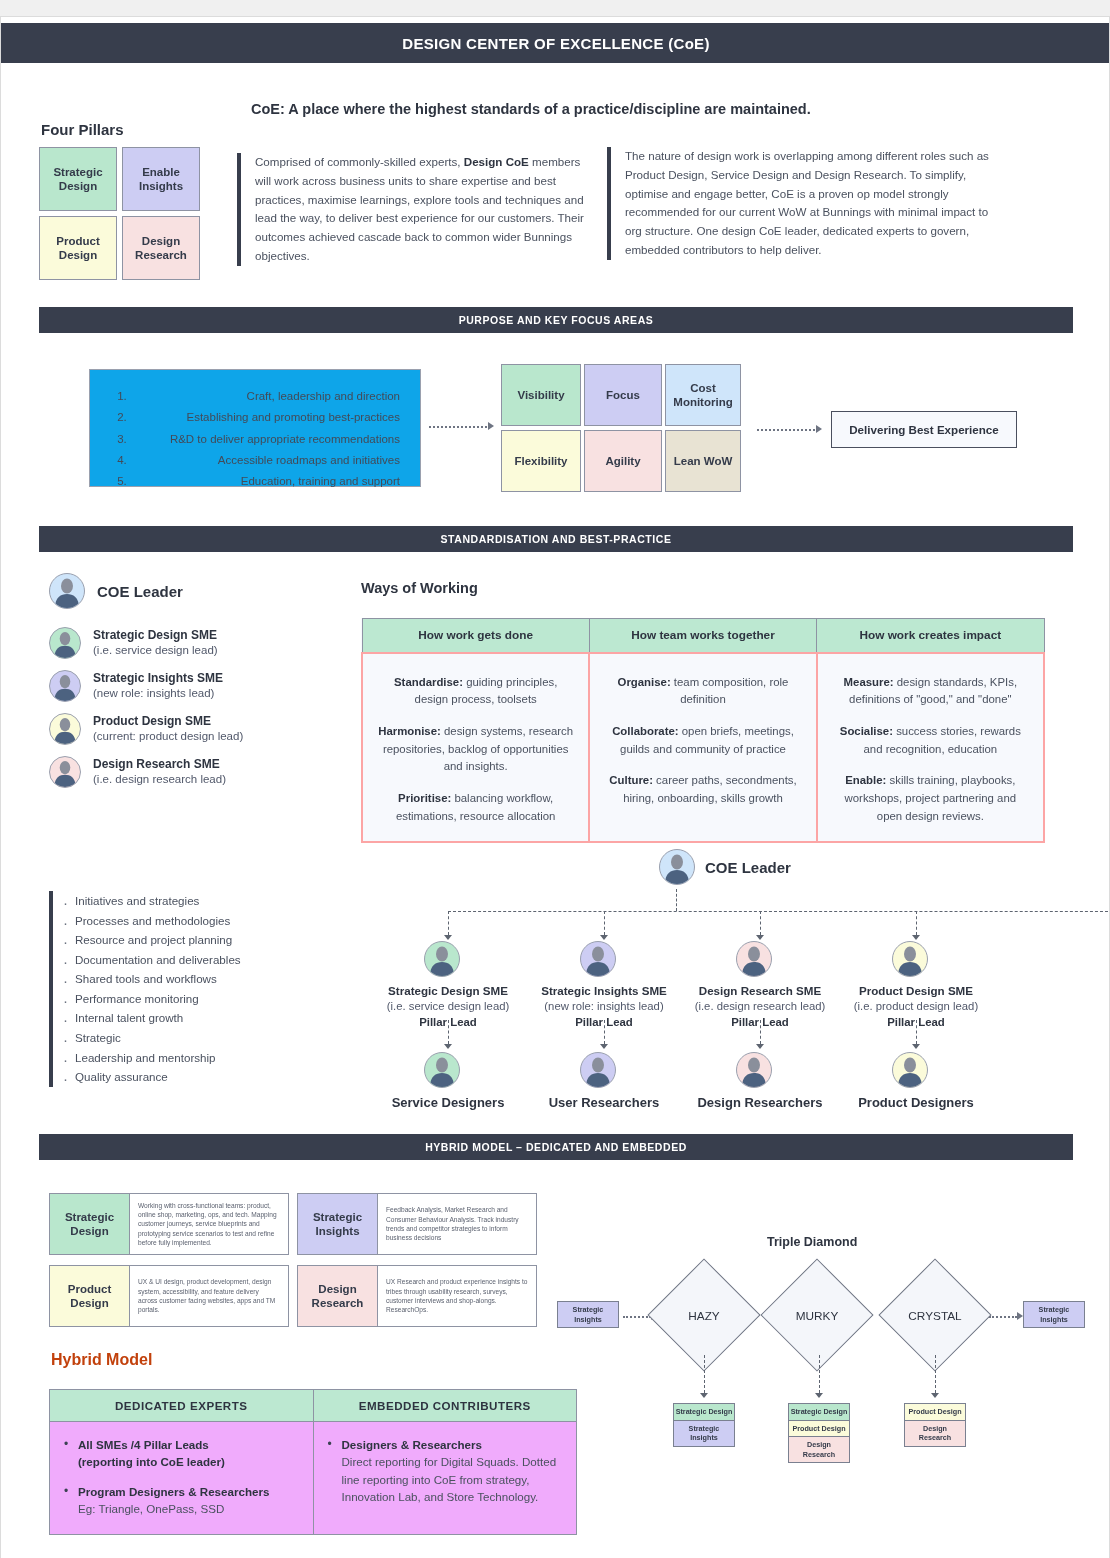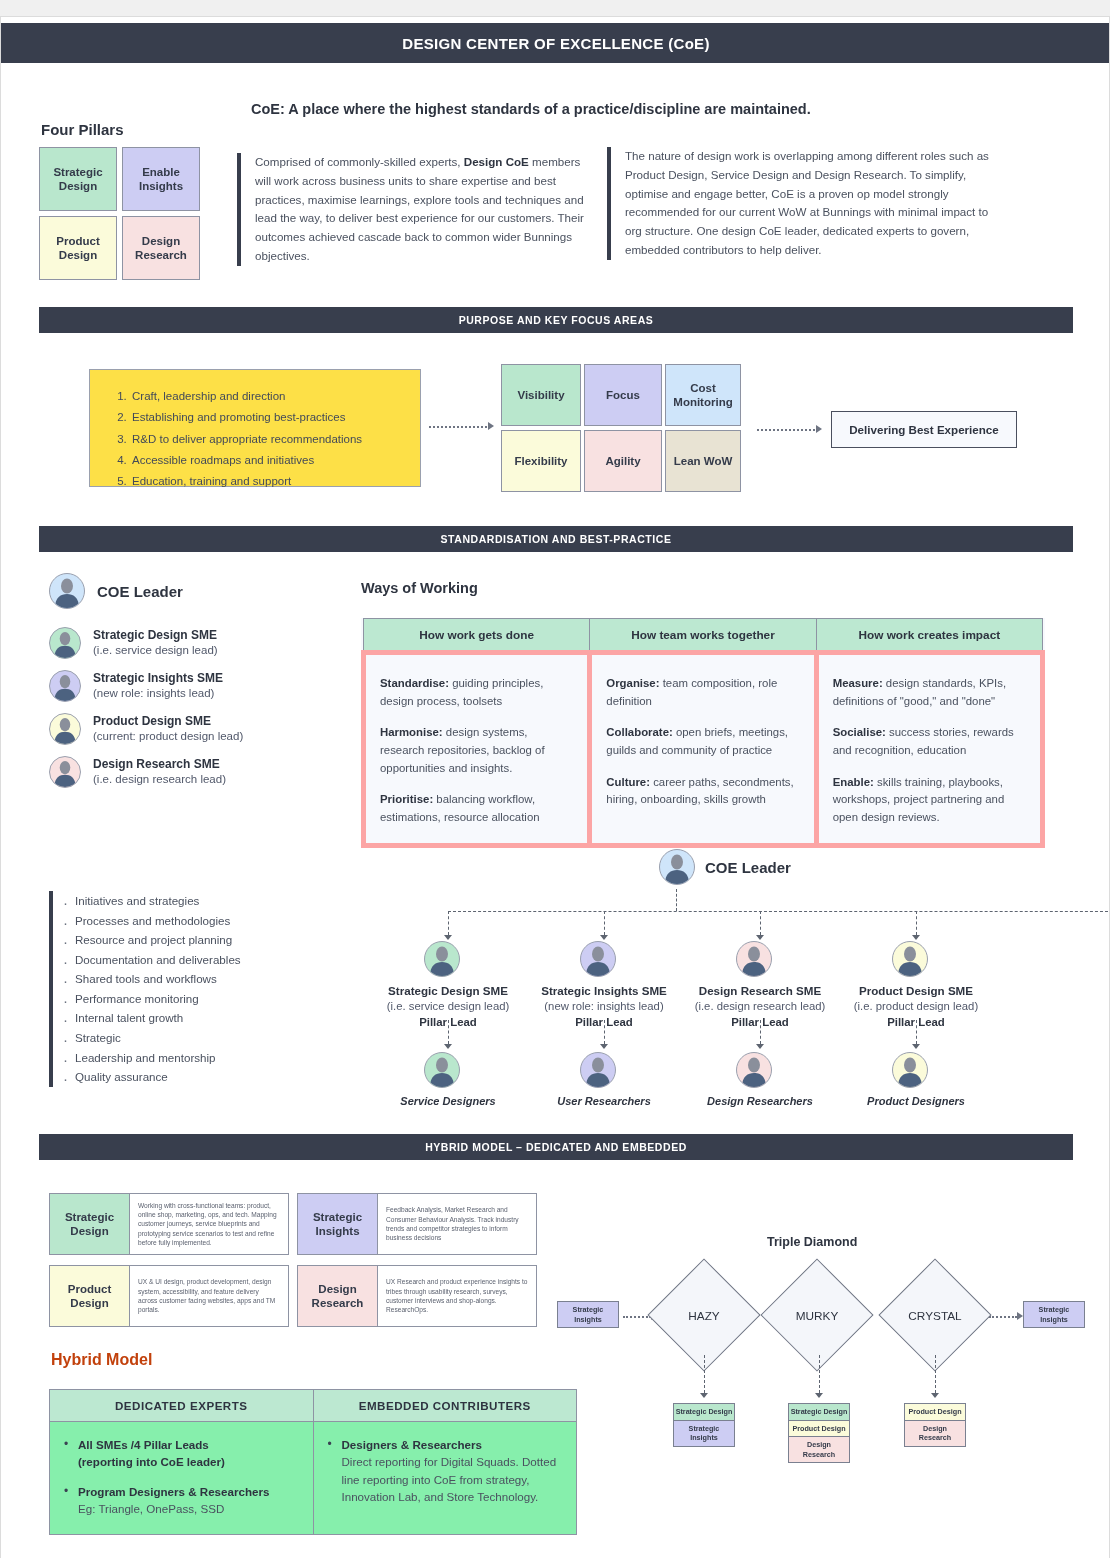--- a/index.html
+++ b/index.html
@@ -68,23 +68,23 @@
     position: absolute; font-size: 11.6px; line-height: 1.62; color: #4a515f;
     border-left: 4px solid #383e4d; padding-left: 14px;
   }
   .intro b { color: #2e3440; }
   .intro-1 { left: 236px; top: 136px; width: 360px; }
   .intro-2 { left: 606px; top: 130px; width: 392px; }
 
   
   .purpose-list {
     position: absolute; left: 88px; top: 352px; width: 332px; height: 118px;
-    background: #fde047; border: 1px solid #9aa0ae;
-    padding: 16px 14px 0 24px;
-    font-size: 11.5px; line-height: 1.85; color: #434a58;
+    background: #0ea5e9; border: 1px solid #9aa0ae;
+    padding: 16px 20px 0 24px;
+    font-size: 11.5px; line-height: 1.85; color: #434a58; text-align: right;
   }
   .purpose-list ol { padding-left: 16px; }
   .purpose-list li { padding-left: 2px; }
 
   .focus-grid {
     position: absolute; left: 500px; top: 347px;
     display: grid; grid-template-columns: 80px 78px 76px; grid-template-rows: 62px 62px;
     gap: 4px 3px;
   }
   .focus-box {
@@ -134,23 +134,23 @@
     position: absolute; left: 360px; top: 601px; width: 684px;
     border-collapse: collapse; table-layout: fixed;
     background: #f7f9fd;
   }
   .wow-table th {
     background: #bce8d1; border: 1px solid #8e93a3;
     font-size: 11.8px; font-weight: bold; color: #2e3440;
     height: 34px; text-align: center;
   }
   .wow-table td {
-    border: 5px solid #fca5a5; vertical-align: top;
+    border: 2px solid #fca5a5; vertical-align: top;
     padding: 20px 14px 16px 14px;
-    font-size: 11.4px; line-height: 1.55; color: #4a515f;
+    font-size: 11.4px; line-height: 1.55; color: #4a515f; text-align: center;
   }
   .wow-table td p { margin-bottom: 14px; }
   .wow-table td p:last-child { margin-bottom: 0; }
   .wow-table b { color: #2e3440; }
 
   
   .bullets {
     position: absolute; left: 48px; top: 874px; width: 300px;
     border-left: 4px solid #383e4d; padding-left: 22px;
     font-size: 11.6px; line-height: 1.69; color: #4a515f;
@@ -170,21 +170,21 @@
   .org-root .lead-name { font-size: 15px; font-weight: bold; color: #2e3440; }
   .org-node {
     position: absolute; width: 176px; text-align: center;
   }
   .org-node .av-wrap { display: flex; justify-content: center; margin-bottom: 6px; }
   .org-node .n-title { font-size: 11.6px; font-weight: bold; color: #2e3440; line-height: 1.35; }
   .org-node .n-sub { font-size: 11.3px; color: #51586a; line-height: 1.35; }
   .org-node .n-role { font-size: 11.4px; font-weight: bold; color: #2e3440; margin-top: 2px; }
   .org-leaf { position: absolute; width: 176px; text-align: center; }
   .org-leaf .av-wrap { display: flex; justify-content: center; margin-bottom: 7px; }
-  .org-leaf .l-title { font-size: 11px; font-weight: bold; color: #2e3440; font-style: italic; }
+  .org-leaf .l-title { font-size: 13px; font-weight: bold; color: #2e3440; }
   .vline { position: absolute; width: 0; border-left: 1px dashed #5d6470; }
   .hline { position: absolute; height: 0; border-top: 1px dashed #5d6470; }
   .dn-arrow {
     position: absolute; width: 0; height: 0;
     border-left: 4px solid transparent; border-right: 4px solid transparent;
     border-top: 5px solid #5d6470;
   }
 
   
   .hcard {
@@ -201,21 +201,21 @@
     display: flex; align-items: center;
   }
 
   
   .hm-title {
     position: absolute; left: 50px; top: 1334px;
     font-size: 16px; font-weight: bold; color: #c2410c;
   }
   .hm-table {
     position: absolute; left: 48px; top: 1372px; width: 528px;
-    border-collapse: collapse; table-layout: fixed; background: #86efac;
+    border-collapse: collapse; table-layout: fixed; background: #f0abfc;
   }
   .hm-table th {
     background: #bce8d1; border: 1px solid #8e93a3;
     font-size: 11.6px; font-weight: bold; color: #2e3440; letter-spacing: .5px;
     height: 32px; text-align: center;
   }
   .hm-table td {
     border: 1px solid #8e93a3; vertical-align: top; padding: 14px 16px 16px 14px;
     font-size: 11.6px; line-height: 1.5; color: #4a515f;
   }

